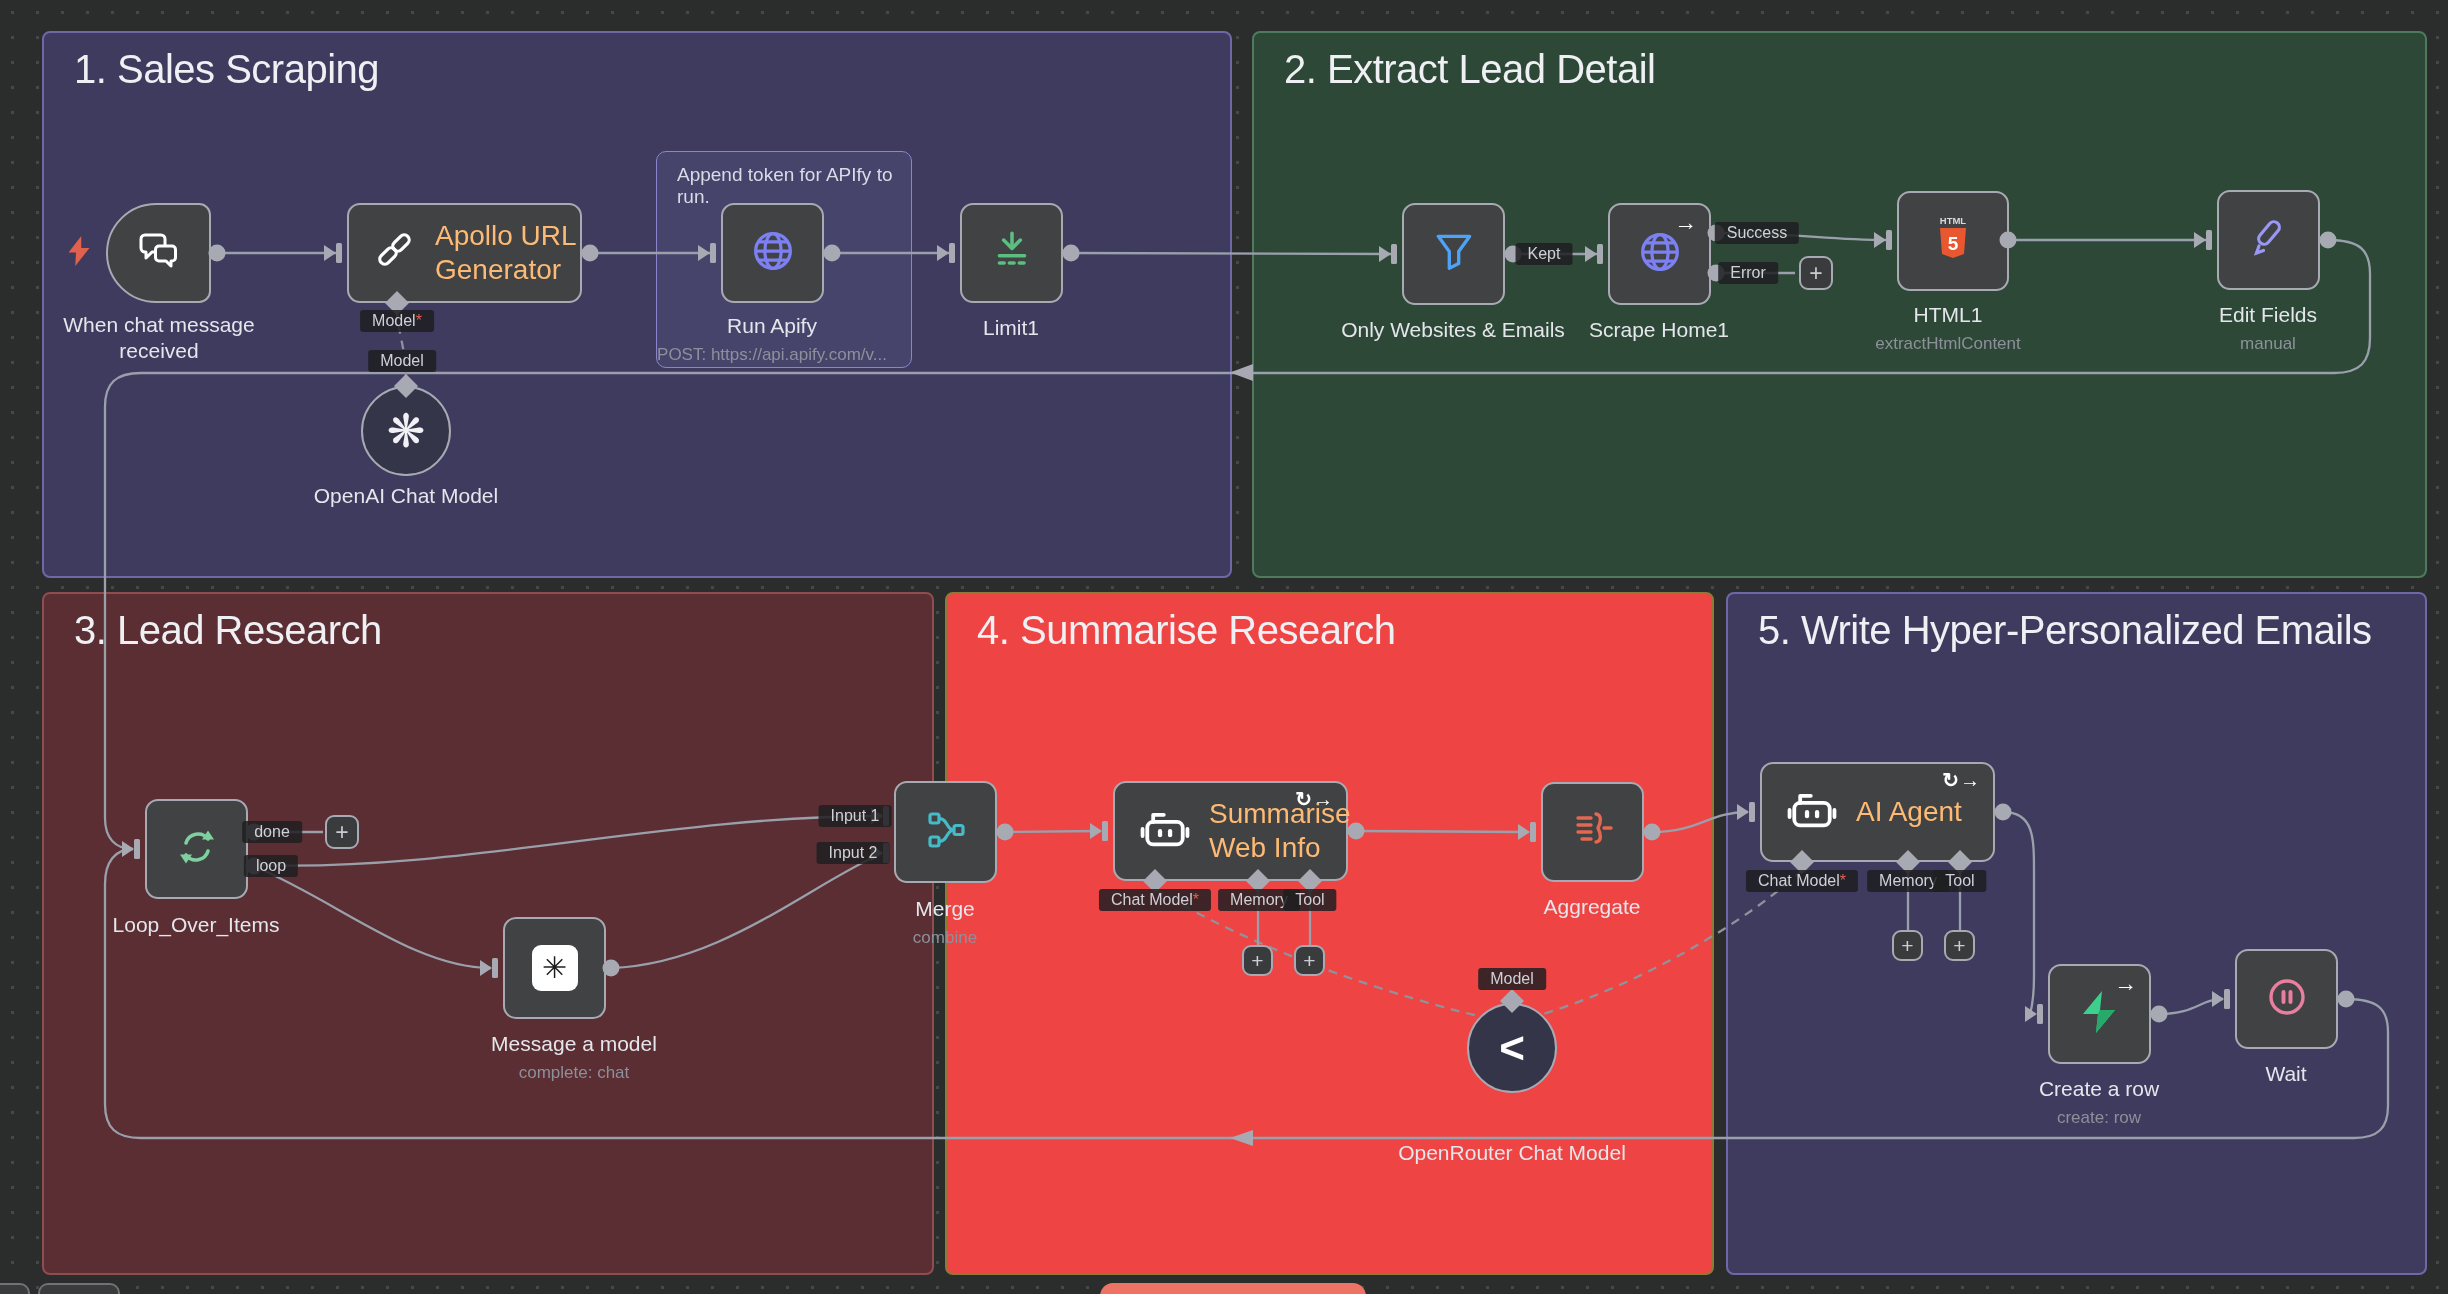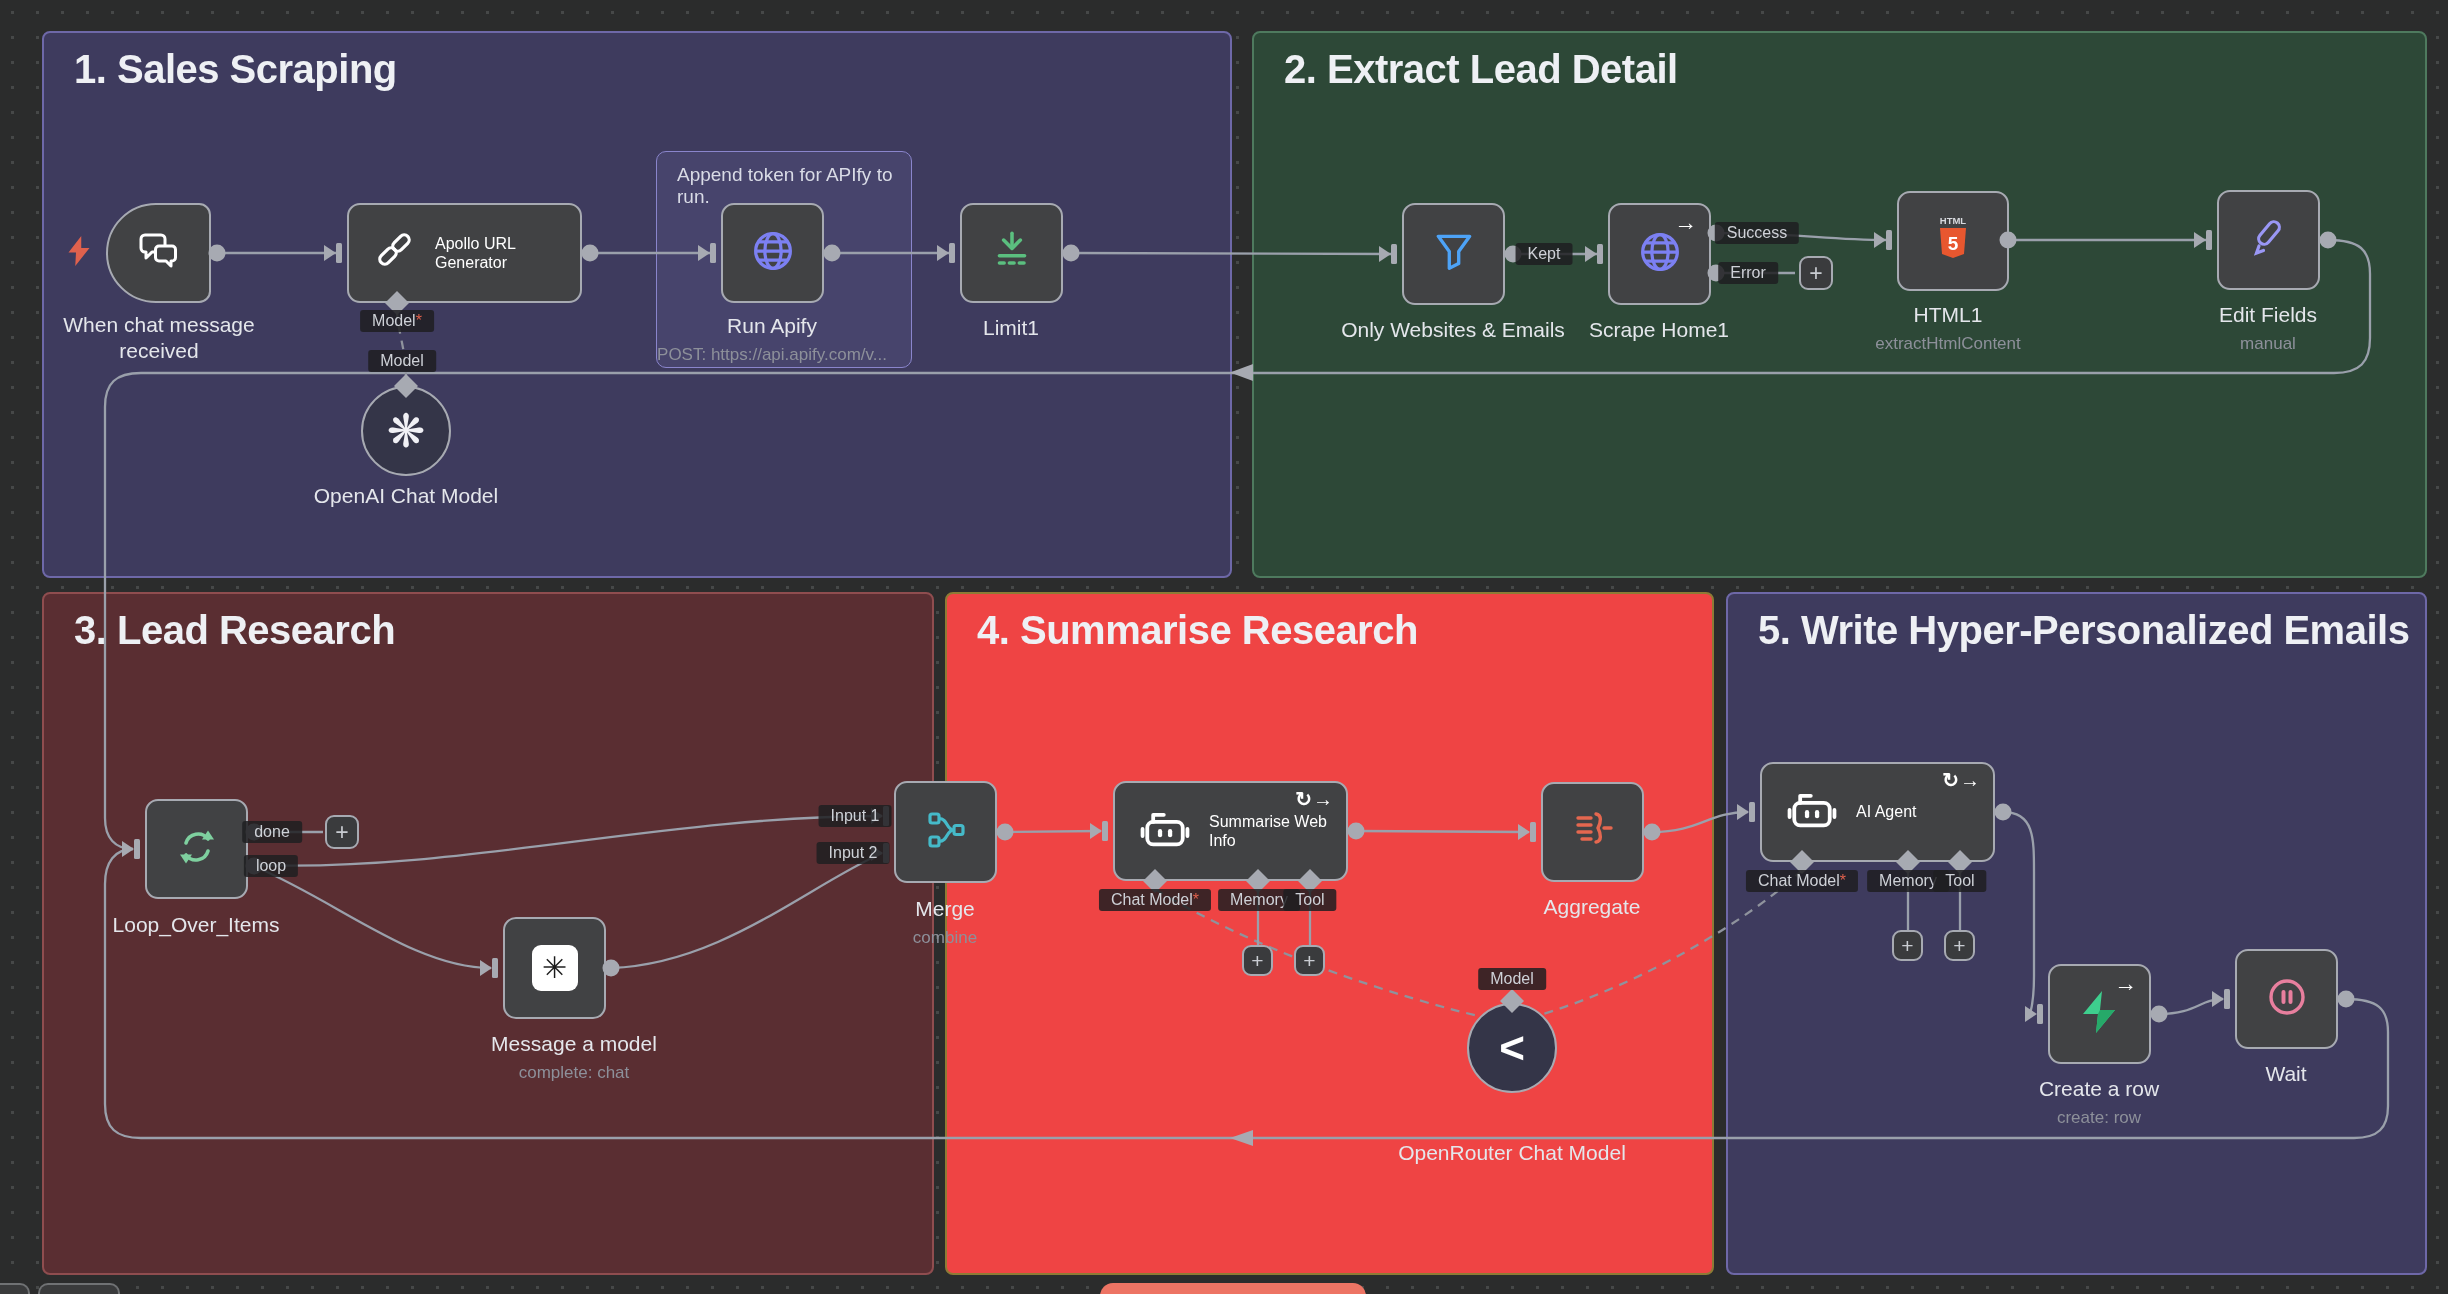--- a/index.html
+++ b/index.html
@@ -8,35 +8,35 @@
     background-color:#2b2c2c;
     background-image:radial-gradient(circle,#464848 1.7px,transparent 1.9px);
     background-size:25px 25px;
     font-family:"Liberation Sans",sans-serif;
   }
   .section{position:absolute;border-radius:8px;border:2px solid;z-index:1}
   .sec-purple{background:#3e3b5e;border-color:#6e68a8}
   .sec-green{background:#2d4837;border-color:#4e7a5e}
   .sec-red{background:#5a2e32;border-color:#8f4d4f}
   .sec-olive{background:#ef4444;border-color:#8d7b35}
-  .section-title{position:absolute;left:30px;top:14px;font-size:40px;font-weight:bold;color:#eef0f4;letter-spacing:-.5px}
+  .section-title{position:absolute;left:30px;top:14px;font-size:40px;font-weight:normal;color:#eef0f4;letter-spacing:-.5px}
   .sticky-inner-note{position:absolute;left:656px;top:151px;width:254px;height:215px;border:1.5px solid #8a85cc;border-radius:10px;background:rgba(130,125,200,.14);z-index:5}
   .sticky-inner-note .note-text{padding:12px 0 0 20px;font-size:19px;color:#d9dbe6}
   svg.layer{position:absolute;left:0;top:0;z-index:10}
   svg.layer.top{z-index:30}
   .edge{stroke:#9aa0ab;stroke-width:2.3;fill:none}
   .edge.dashed{stroke:#8f939d;stroke-dasharray:9 7}
   .dot{fill:#a7aab2}
   .diamond{fill:#a7aab2}
   .inarrow{fill:#a7aab2}
   .node{position:absolute;background:#414244;border:2.4px solid #a7aab2;border-radius:13px;z-index:20;display:flex;align-items:center;justify-content:center;box-sizing:border-box}
   .node.trigger{border-radius:55px 13px 13px 55px}
   .node.wide{justify-content:flex-start;padding-left:24px;gap:18px}
   .node.circle{border-radius:50%;background:#343548}
-  .wide-text{color:#ffffff;font-size:16px;line-height:1.2;width:160px}
+  .wide-text{color:#fdba74;font-size:28px;line-height:1.2;width:160px}
   .node-label{position:absolute;z-index:22;text-align:center;color:#e4e6eb;font-size:21px;line-height:1.25}
   .node-sub{margin-top:5px;font-size:17px;color:#8d909a}
   .chip{position:absolute;transform:translate(-50%,-50%);background:rgba(30,31,33,.85);color:#ced1d7;font-size:16px;line-height:1;padding:3px 12px;border-radius:3px;white-space:nowrap;z-index:40}
   .chip .req{color:#e0614d}
   .plusbox{position:absolute;width:34px;height:34px;box-sizing:border-box;border:2.2px solid #a7aab2;border-radius:9px;background:#3a3b3d;color:#c9ccd2;display:flex;align-items:center;justify-content:center;font-size:23px;z-index:40}
   .plusbox.small{width:31px;height:31px;font-size:21px}
   .mini-arrow{position:absolute;right:12px;top:4px;color:#fff;font-size:23px;font-weight:bold;z-index:23}
   .mini-agent{position:absolute;right:12px;top:4px;color:#fff;font-size:20px;font-weight:bold;z-index:23;letter-spacing:1px}
   .trigger-bolt{position:absolute;left:66px;top:236px;z-index:21}
   .glyph-openai{font-size:46px;color:#f0f0f5;line-height:1}

